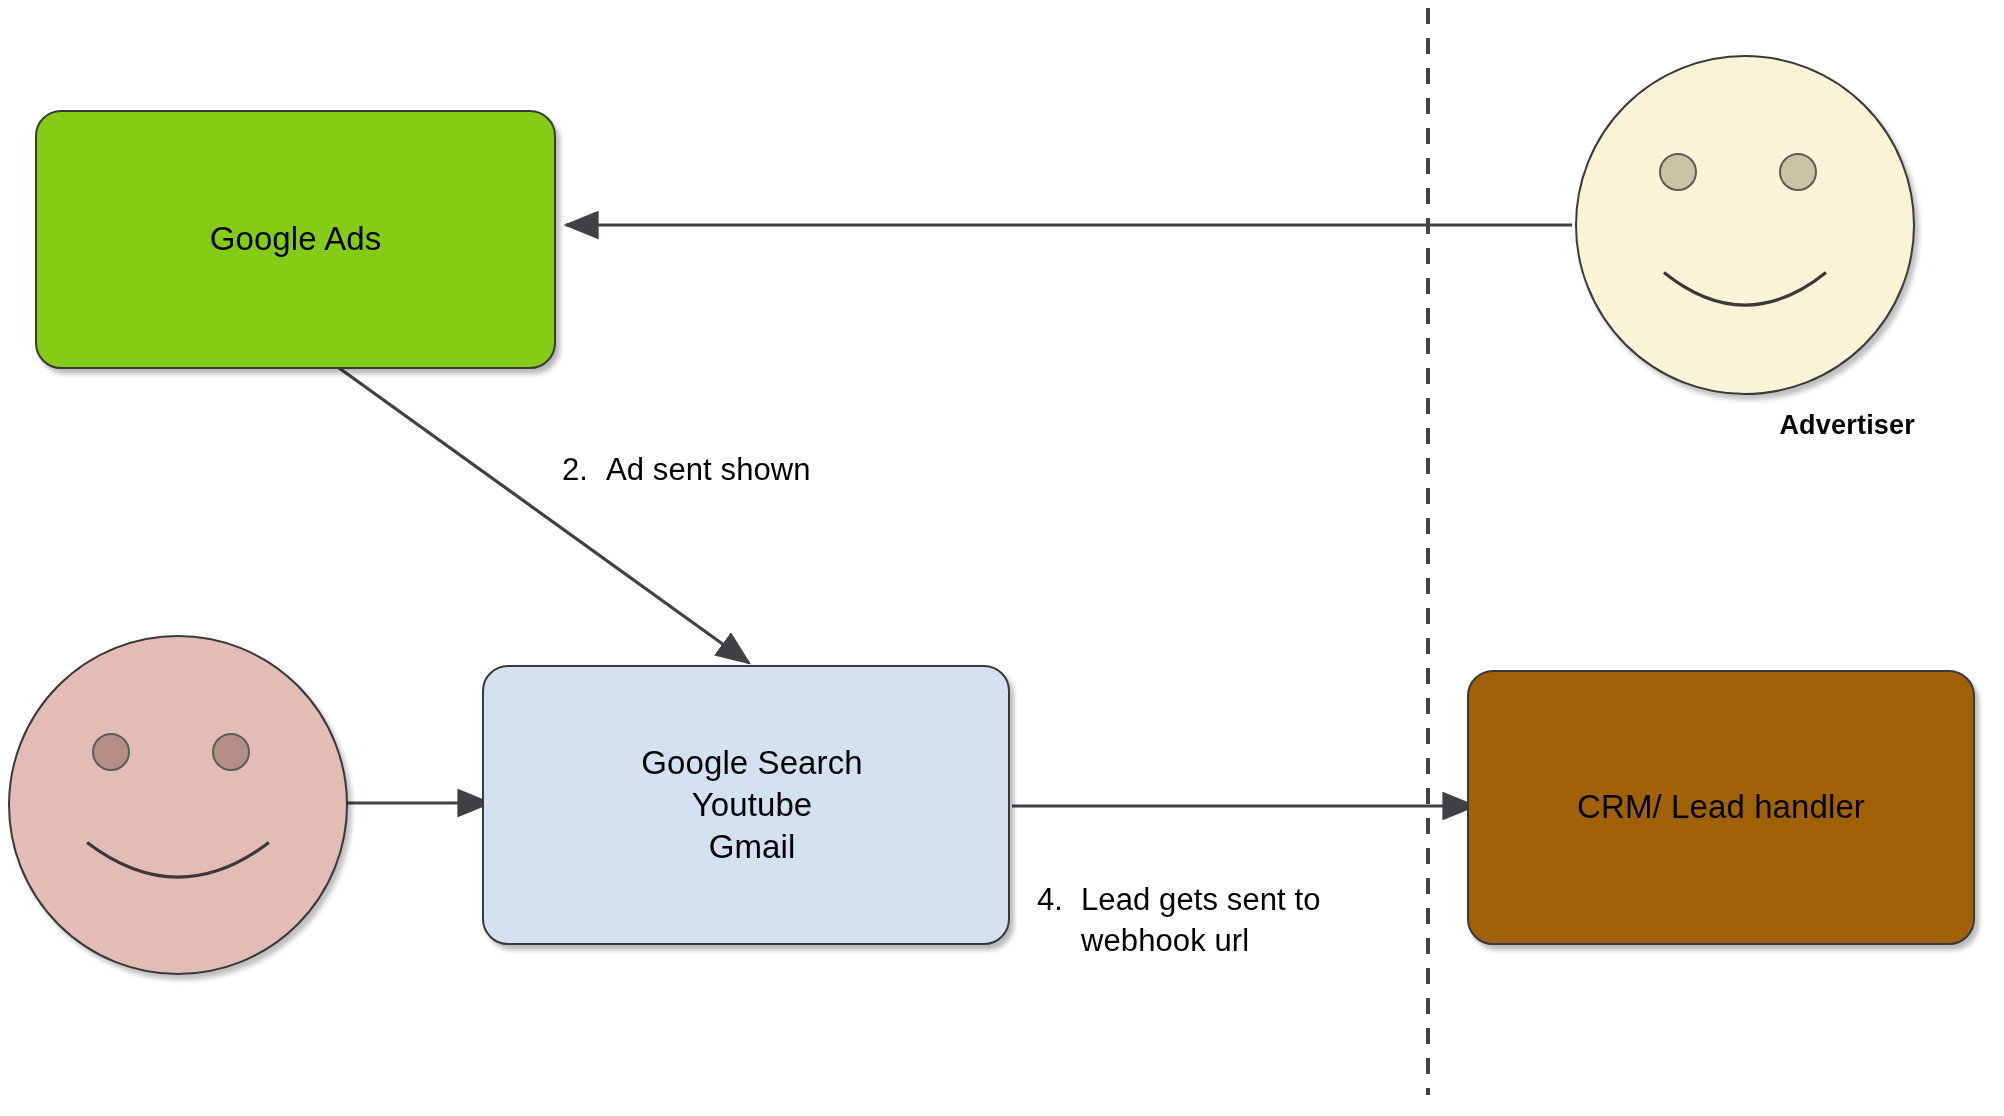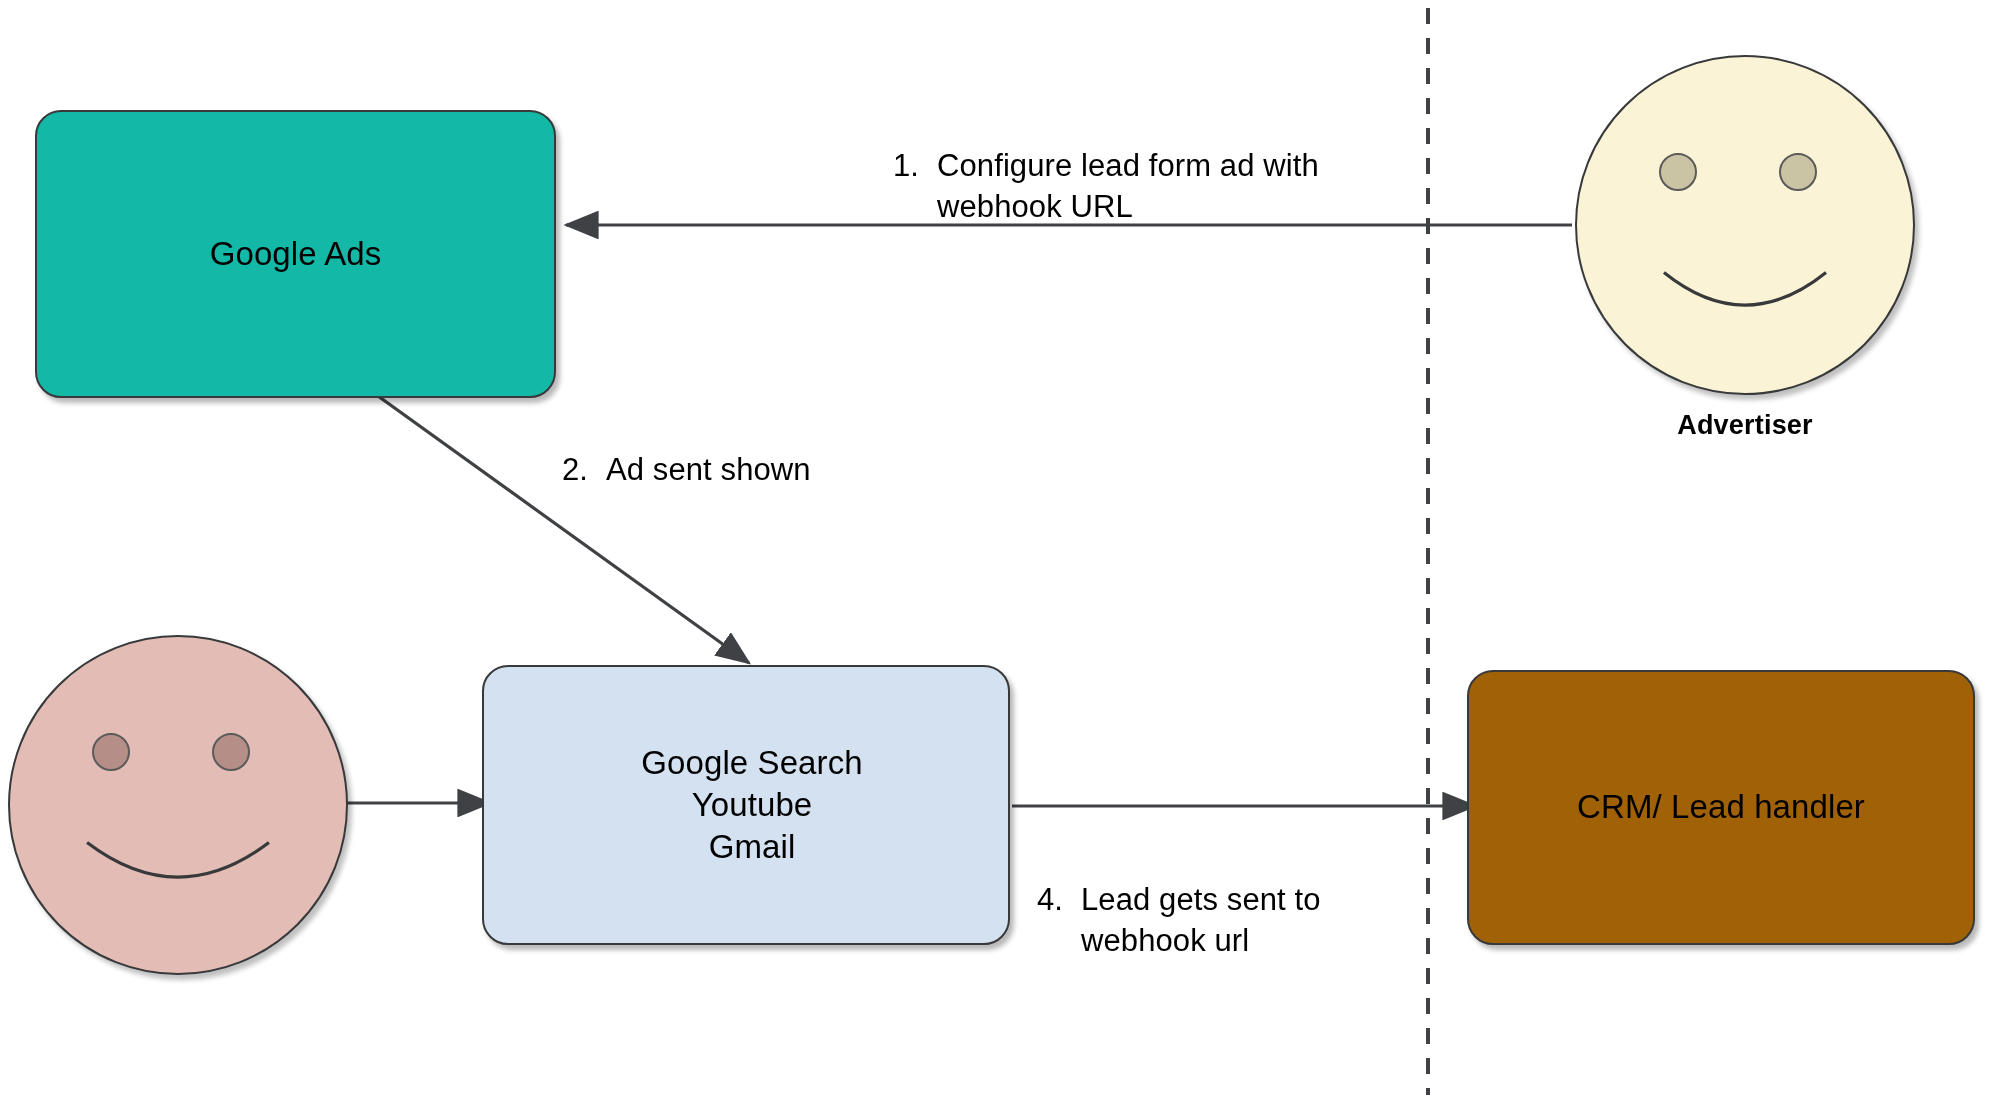--- a/index.html
+++ b/index.html
@@ -40,22 +40,22 @@
     font-size: 33px;
     color: #000000;
     line-height: 1.28;
     text-align: center;
     white-space: pre-line;
     letter-spacing: 0.1px;
   }
 
   #google-ads-box {
     left: 35px; top: 110px;
-    width: 521px; height: 288px;
-    background: #14b8a6;
+    width: 521px; height: 259px;
+    background: #84cc16;
   }
   #google-surfaces-box {
     left: 482px; top: 665px;
     width: 528px; height: 280px;
     background: #d4e1f0;
     padding-left: 12px;
   }
   #crm-box {
     left: 1467px; top: 670px;
     width: 508px; height: 275px;
@@ -80,21 +80,21 @@
     box-sizing: border-box;
   }
   .actor-face .mouth {
     position: absolute;
     left: 0; top: 0;
     width: 100%; height: 100%;
   }
   .actor-caption {
     position: absolute;
     width: 100%;
-    text-align: center;
+    text-align: right;
     font-size: 27px;
     font-weight: bold;
     color: #000000;
     letter-spacing: 0.2px;
   }
 
   #advertiser-actor { left: 1575px; top: 55px; width: 340px; }
   #advertiser-actor .actor-face {
     width: 340px; height: 340px;
     background: #fbf3d5;
@@ -188,24 +188,20 @@
   <div id="user-actor" class="actor">
     <div class="actor-face">
       <div class="eye left"></div>
       <div class="eye right"></div>
       <svg class="mouth" viewBox="0 0 340 340">
         <path d="M78,208 Q170,278 262,208" fill="none" stroke="#37393b" stroke-width="3.2"></path>
       </svg>
     </div>
   </div>
 
-  <div id="label-step-1" class="edge-label">
-    <span class="num">1.</span><span class="txt">Configure lead form ad with
-webhook URL</span>
-  </div>
 
   <div id="label-step-2" class="edge-label">
     <span class="num">2.</span><span class="txt">Ad sent shown</span>
   </div>
 
 
   <div id="label-step-4" class="edge-label">
     <span class="num">4.</span><span class="txt">Lead gets sent to
 webhook url</span>
   </div>

